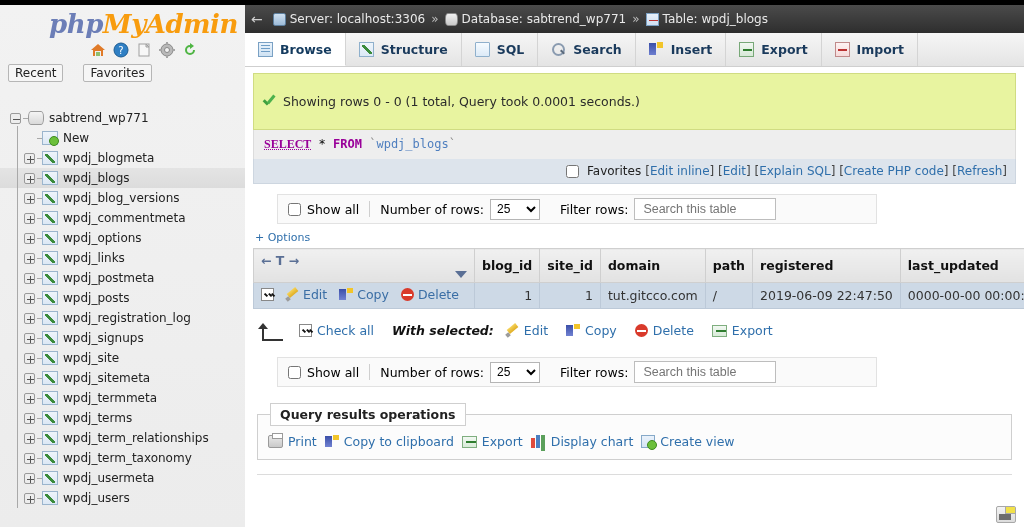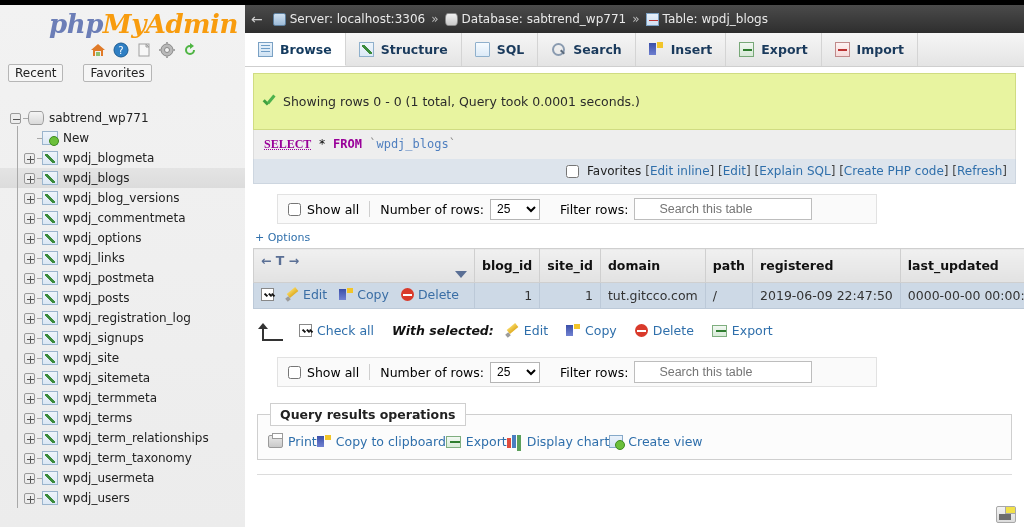--- a/index.html
+++ b/index.html
@@ -215,22 +215,22 @@
     height: 30px; width: 600px; margin-left: 24px; font-size: 12.5px;
   }
   .rowsbar .cell { display:flex; align-items:center; gap:6px; padding: 0 10px; height:100%; }
   .rowsbar .divv { width:1px; height:16px; background:#cfcfcf; }
   .rowsbar input[type=checkbox] { margin:0; }
   select.numrows {
     font-size: 12px; padding: 1px 2px; width: 50px; height: 21px;
     border:1px solid #b5b5b5; background:#fff;
   }
   input.filter {
-    width: 178px; height: 22px; border: 1px solid #bdbdbd; background:#fff;
-    padding: 0 24px; font-size: 12.5px; color:#333;
+    width: 142px; height: 22px; border: 1px solid #bdbdbd; background:#fff;
+    padding: 0 8px; font-size: 12.5px; color:#333;
   }
   .options-link { margin: 7px 0 4px 2px; font-size: 11px; }
 
   
   table.results { border-collapse: collapse; width: 100%; font-size: 12.5px; }
   table.results th {
     background: linear-gradient(to bottom,#f0f0f0,#e2e2e2);
     border: 1px solid #cfcfcf; padding: 4px 7px; text-align:left;
     font-weight: bold; color:#111; white-space: nowrap;
   }
@@ -280,21 +280,21 @@
 
   
   fieldset.qro {
     margin: 16px 4px 0 4px; border: 1px solid #cfcfcf; background: #fcfcfc;
     padding: 8px 10px 10px 10px;
   }
   fieldset.qro legend {
     background: #fff; border: 1px solid #cfcfcf; padding: 3px 9px;
     font-weight: bold; font-size: 12.5px; color:#222; margin-left: 2px;
   }
-  .qro-links { display:flex; align-items:center; gap: 0; font-size: 12.5px; }
+  .qro-links { display:flex; align-items:center; gap: 8px; font-size: 12.5px; }
   .qro-links a { display:flex; align-items:center; gap:5px; }
   .ic-print { width:15px;height:13px;display:inline-block;position:relative;
     background:linear-gradient(to bottom,#e9e9e9,#c9c9c9); border:1px solid #9a9a9a; border-radius:2px; }
   .ic-print:after { content:""; position:absolute; left:3px; top:-3px; width:9px;height:4px;background:#fff;border:1px solid #9a9a9a; }
   .ic-chart { width:15px;height:13px;display:inline-block;position:relative; }
   .ic-chart:before { content:""; position:absolute; left:0; bottom:0; width:4px;height:10px;background:#e04b3c; }
   .ic-chart:after { content:""; position:absolute; left:5px; bottom:0; width:4px;height:13px;background:#4a7fc1;
     box-shadow: 5px 0 0 0 #5ba05b, 5px 3px 0 0 #5ba05b; }
   .ic-view { width:14px;height:13px;display:inline-block;position:relative;
     background:linear-gradient(to bottom,#eaf2fb,#d4e4f4); border:1px solid #86a9c9; }

